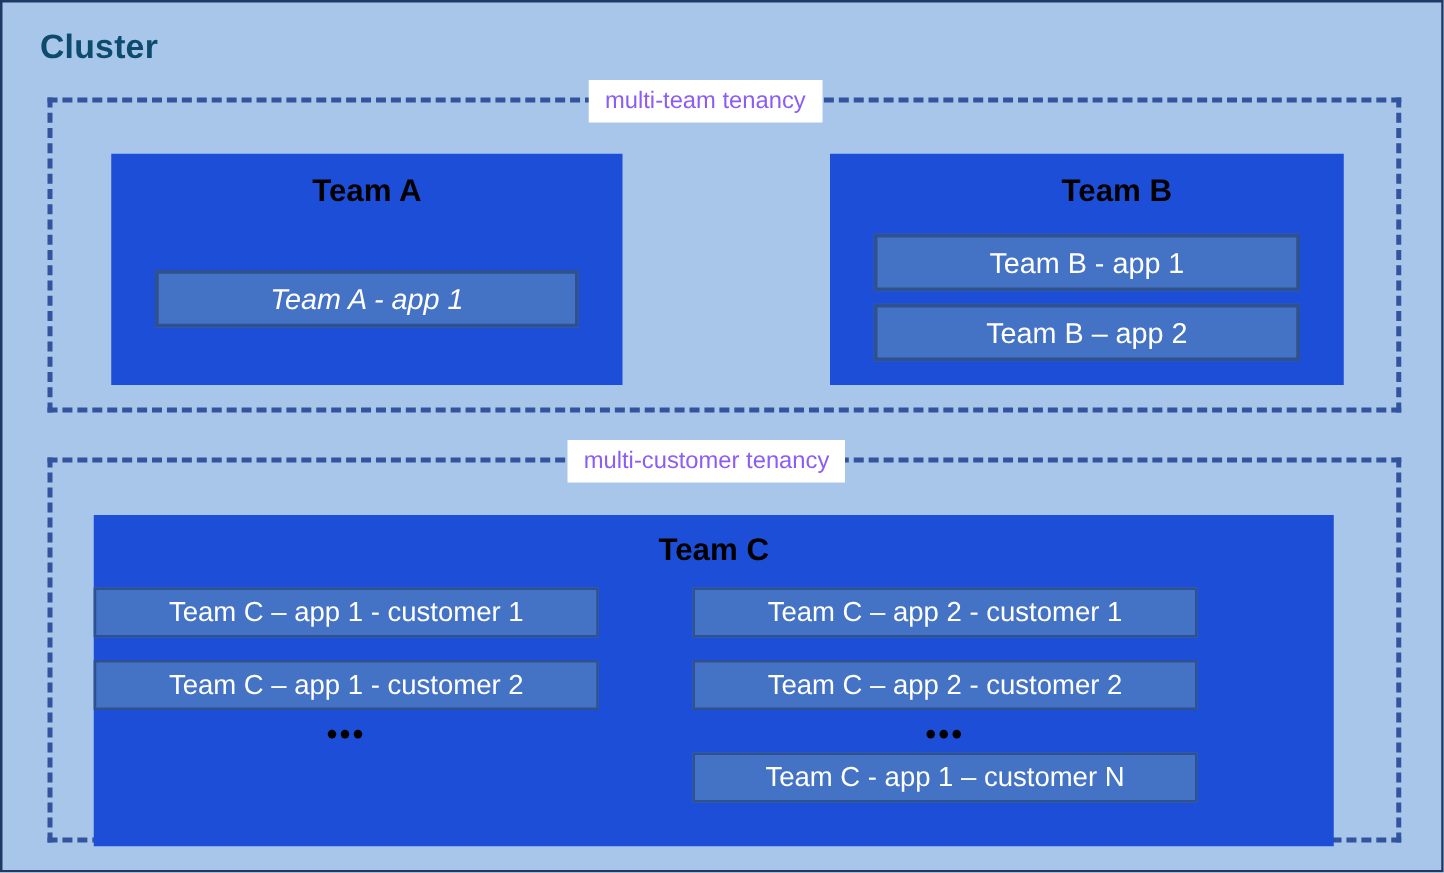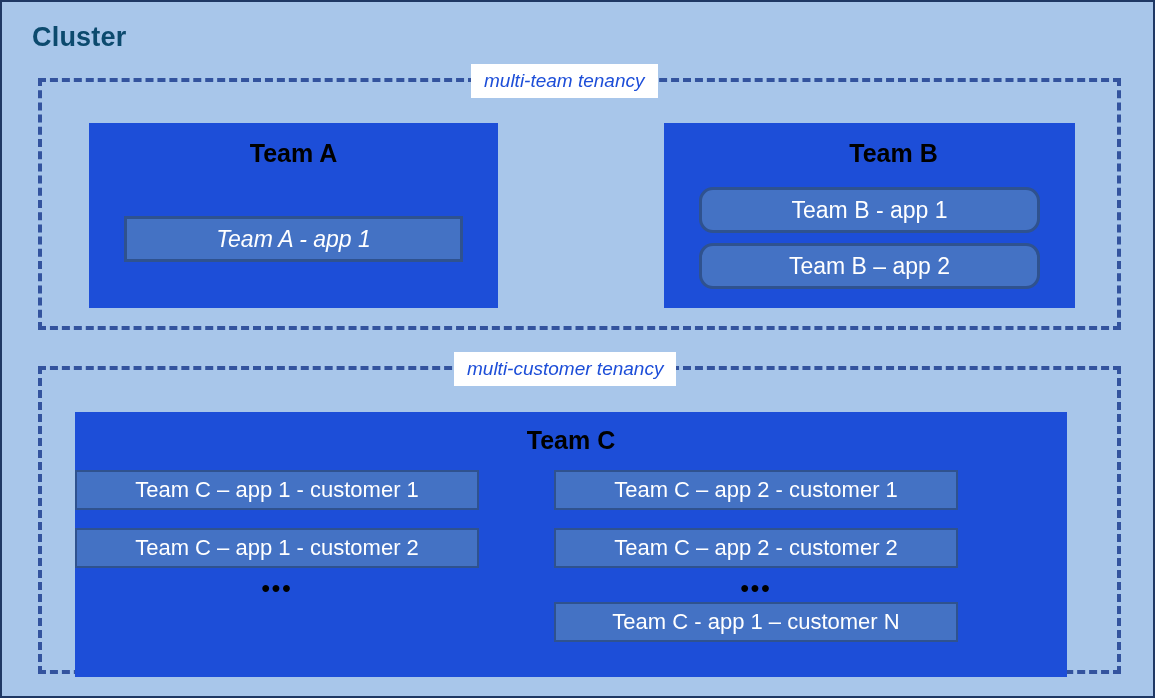--- a/index.html
+++ b/index.html
@@ -49,26 +49,25 @@
     left: 36px;
     top: 364px;
     width: 1083px;
     height: 308px;
   }
 
   
   .zone-label {
     position: absolute;
     background: #FFFFFF;
-    color: #1d4ed8;
+    color: #8b5cf6;
     font-size: 19px;
     line-height: 1;
     padding: 7px 13px 8px 13px;
     white-space: nowrap;
-    font-style: italic;
   }
   #label-multi-team {
     left: 469px;
     top: 62px;
   }
   #label-multi-customer {
     left: 452px;
     top: 350px;
   }
 
@@ -138,21 +137,20 @@
   }
 
   #team-b-apps {
     position: absolute;
     left: 35px;
     top: 64px;
     width: 341px;
   }
   #team-b-apps .app-box {
     height: 46px;
-    border-radius: 14px;
   }
   #team-b-apps .app-box + .app-box {
     margin-top: 10px;
   }
 
   
   .teamc-columns {
     position: absolute;
     left: 0;
     top: 58px;

